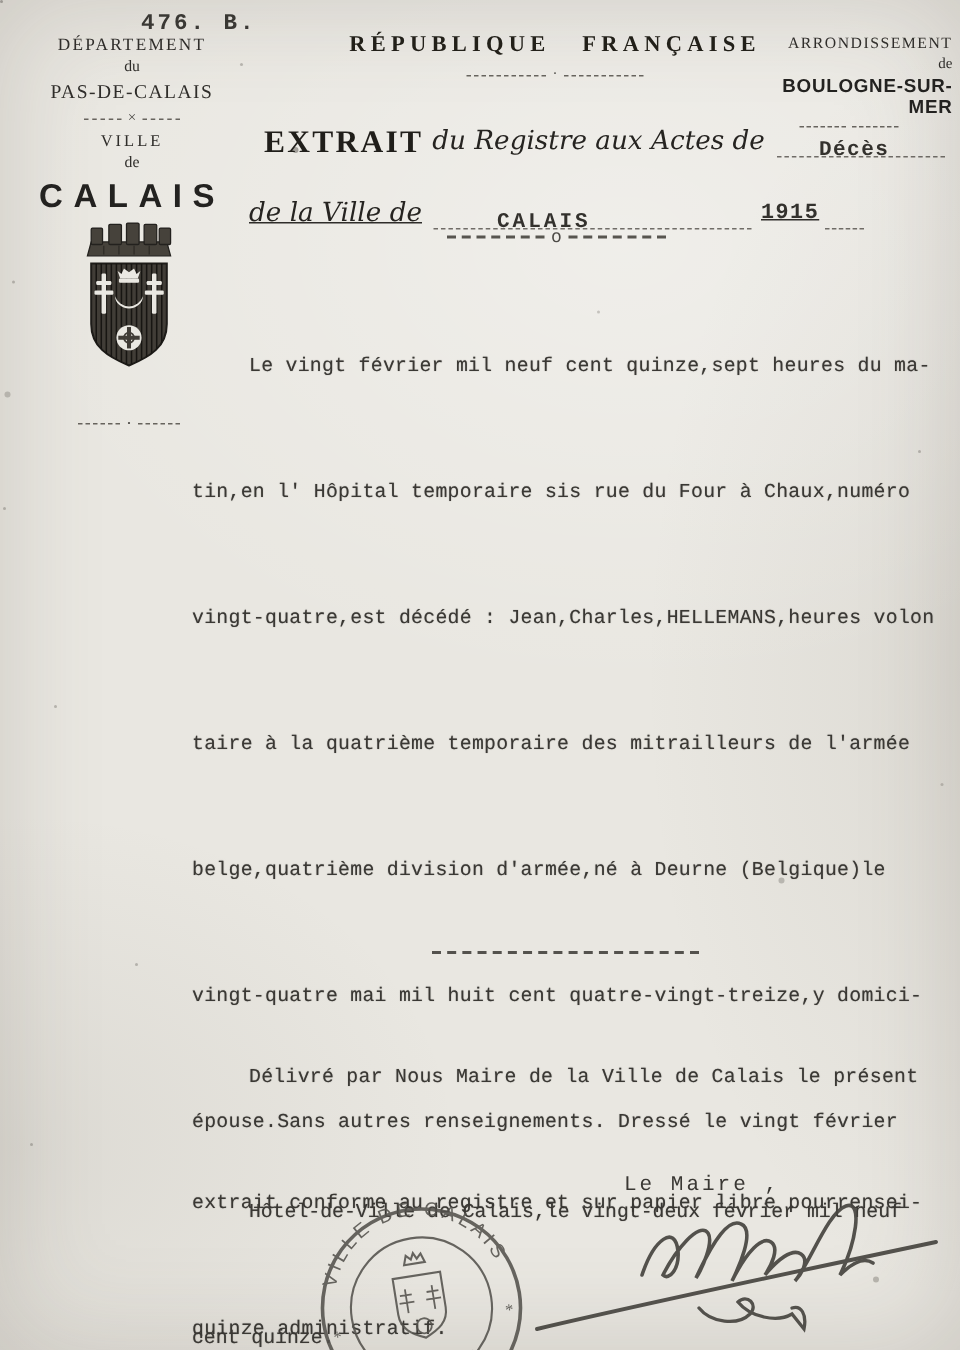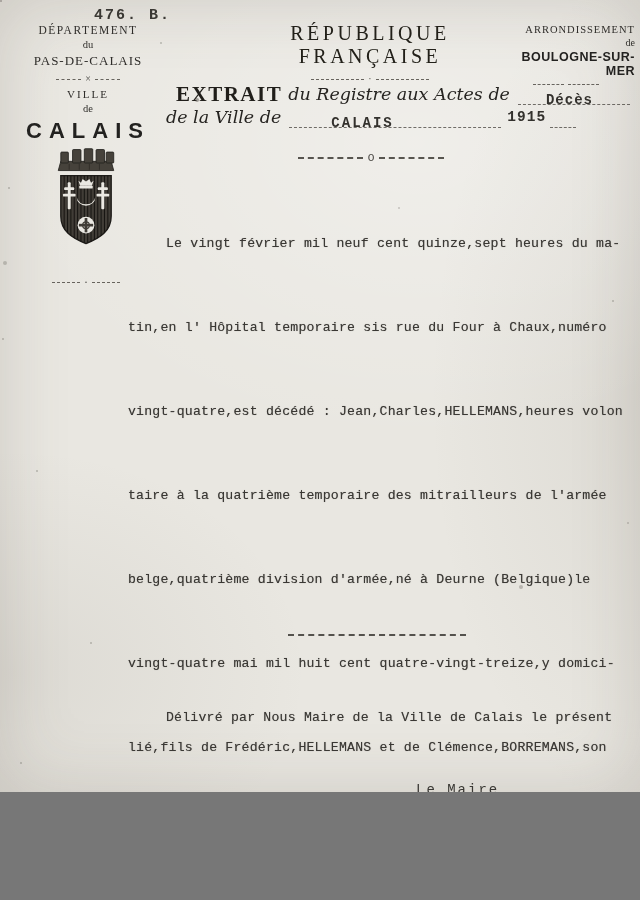--- a/index.html
+++ b/index.html
@@ -1,17 +1,17 @@
 <!DOCTYPE html>
 <html><head>
 <meta charset="utf-8">
 <style>
   html,body{margin:0;padding:0;background:#777;}
   .page{
-    position:relative;width:640px;height:792px;overflow:hidden;
+    position:relative;width:640px;height:900px;overflow:hidden;
     background:
       radial-gradient(700px 500px at 65% 18%, rgba(255,255,255,.30), transparent 60%),
       radial-gradient(420px 320px at 2% 85%, rgba(110,104,92,.10), transparent 70%),
       radial-gradient(300px 600px at 100% 50%, rgba(120,114,102,.10), transparent 70%),
       #e9e7e1;
     box-shadow: inset 0 0 70px rgba(88,82,70,.20);
     font-family:"Liberation Serif", serif; color:#2f2d2a;
   }
   .abs{position:absolute;}
   .tw{font-family:"Liberation Mono", monospace; color:#3a3834;}
@@ -21,31 +21,31 @@
   .hl .lbl{font-size:11.5px; letter-spacing:1.5px;}
   .hl .tiny{font-size:10.5px; margin-top:3px;}
   .hl .dept{font-weight:normal; font-size:13px; letter-spacing:1px; margin-top:3px;}
   .hl .ville-big{font-family:"Liberation Sans", sans-serif; font-weight:bold;
        font-size:22px; letter-spacing:7px; margin-top:4px; color:#232220;}
   .orn{display:flex; align-items:center; justify-content:center; gap:4px; color:#4c4a46;}
   .orn .ln{height:0; border-bottom:1.6px dashed rgba(70,66,60,.8); flex:1;}
   .orn .ch{font-size:10px; line-height:8px;}
   
   .hc{left:225px; top:22px; width:290px; text-align:center;}
-  .hc .rep{font-size:20px; letter-spacing:3.5px; word-spacing:14px; color:#222019;}
+  .hc .rep{font-size:15px; letter-spacing:3.5px; word-spacing:14px; color:#222019;font-weight:bold;}
   
   .hr{left:497px; top:24px; width:138px; text-align:right;}
   .hr .lbl{font-size:10.5px; letter-spacing:1px;}
   .hr .tiny{font-size:10px; margin-top:2px;}
   .hr .arr{font-family:"Liberation Sans", sans-serif; font-weight:bold; font-size:12.5px;
        letter-spacing:.5px; margin-top:2px; color:#232220;}
   
   .trow{display:flex; align-items:flex-end;}
   .t1{left:176px; top:82px; right:8px;}
-  .t2{left:160px; top:105px; right:8px;}
+  .t2{left:160px; top:130px; right:8px;text-decoration:underline;}
   .extrait{font-weight:bold; font-size:21px; letter-spacing:1.5px; color:#201e1a; line-height:22px;}
   .phr{font-size:17.5px; line-height:22px; white-space:nowrap; padding:0 6px;}
   .fill{flex:1; position:relative; height:22px; border-bottom:1.6px dashed rgba(70,66,60,.75); margin:0 2px;}
   .typedval{position:absolute; bottom:-4px; font-family:"Liberation Mono", monospace;
       font-weight:bold; font-size:14px; letter-spacing:1px; color:#33312d; white-space:nowrap;}
   .typed-inline{font-family:"Liberation Mono", monospace; font-weight:bold; font-size:14.5px;
       letter-spacing:1px; color:#33312d; line-height:22px; padding:0 4px;}
   .tail{width:26px; height:22px; border-bottom:1.6px dashed rgba(70,66,60,.75);}
   
   .orn-o{left:298px; top:154px; width:146px;}
@@ -207,21 +207,20 @@
     <span class="ln"></span>
   </div>
 
   <div class="abs tw body-block">
     <div class="line ind">Le vingt février mil neuf cent quinze,sept heures du ma-</div>
     <div class="line">tin,en l' Hôpital temporaire sis rue du Four à Chaux,numéro</div>
     <div class="line">vingt-quatre,est décédé : Jean,Charles,HELLEMANS,heures volon</div>
     <div class="line">taire à la quatrième temporaire des mitrailleurs de l'armée</div>
     <div class="line">belge,quatrième division d'armée,né à Deurne (Belgique)le</div>
     <div class="line">vingt-quatre mai mil huit cent quatre-vingt-treize,y domici-</div>
-    <div class="line">lié,fils de Frédéric,HELLEMANS et de Clémence,BORREMANS,son</div>
     <div class="line">épouse.Sans autres renseignements. Dressé le vingt février</div>
     
     
     
     
     
     
     
     
   </div>

